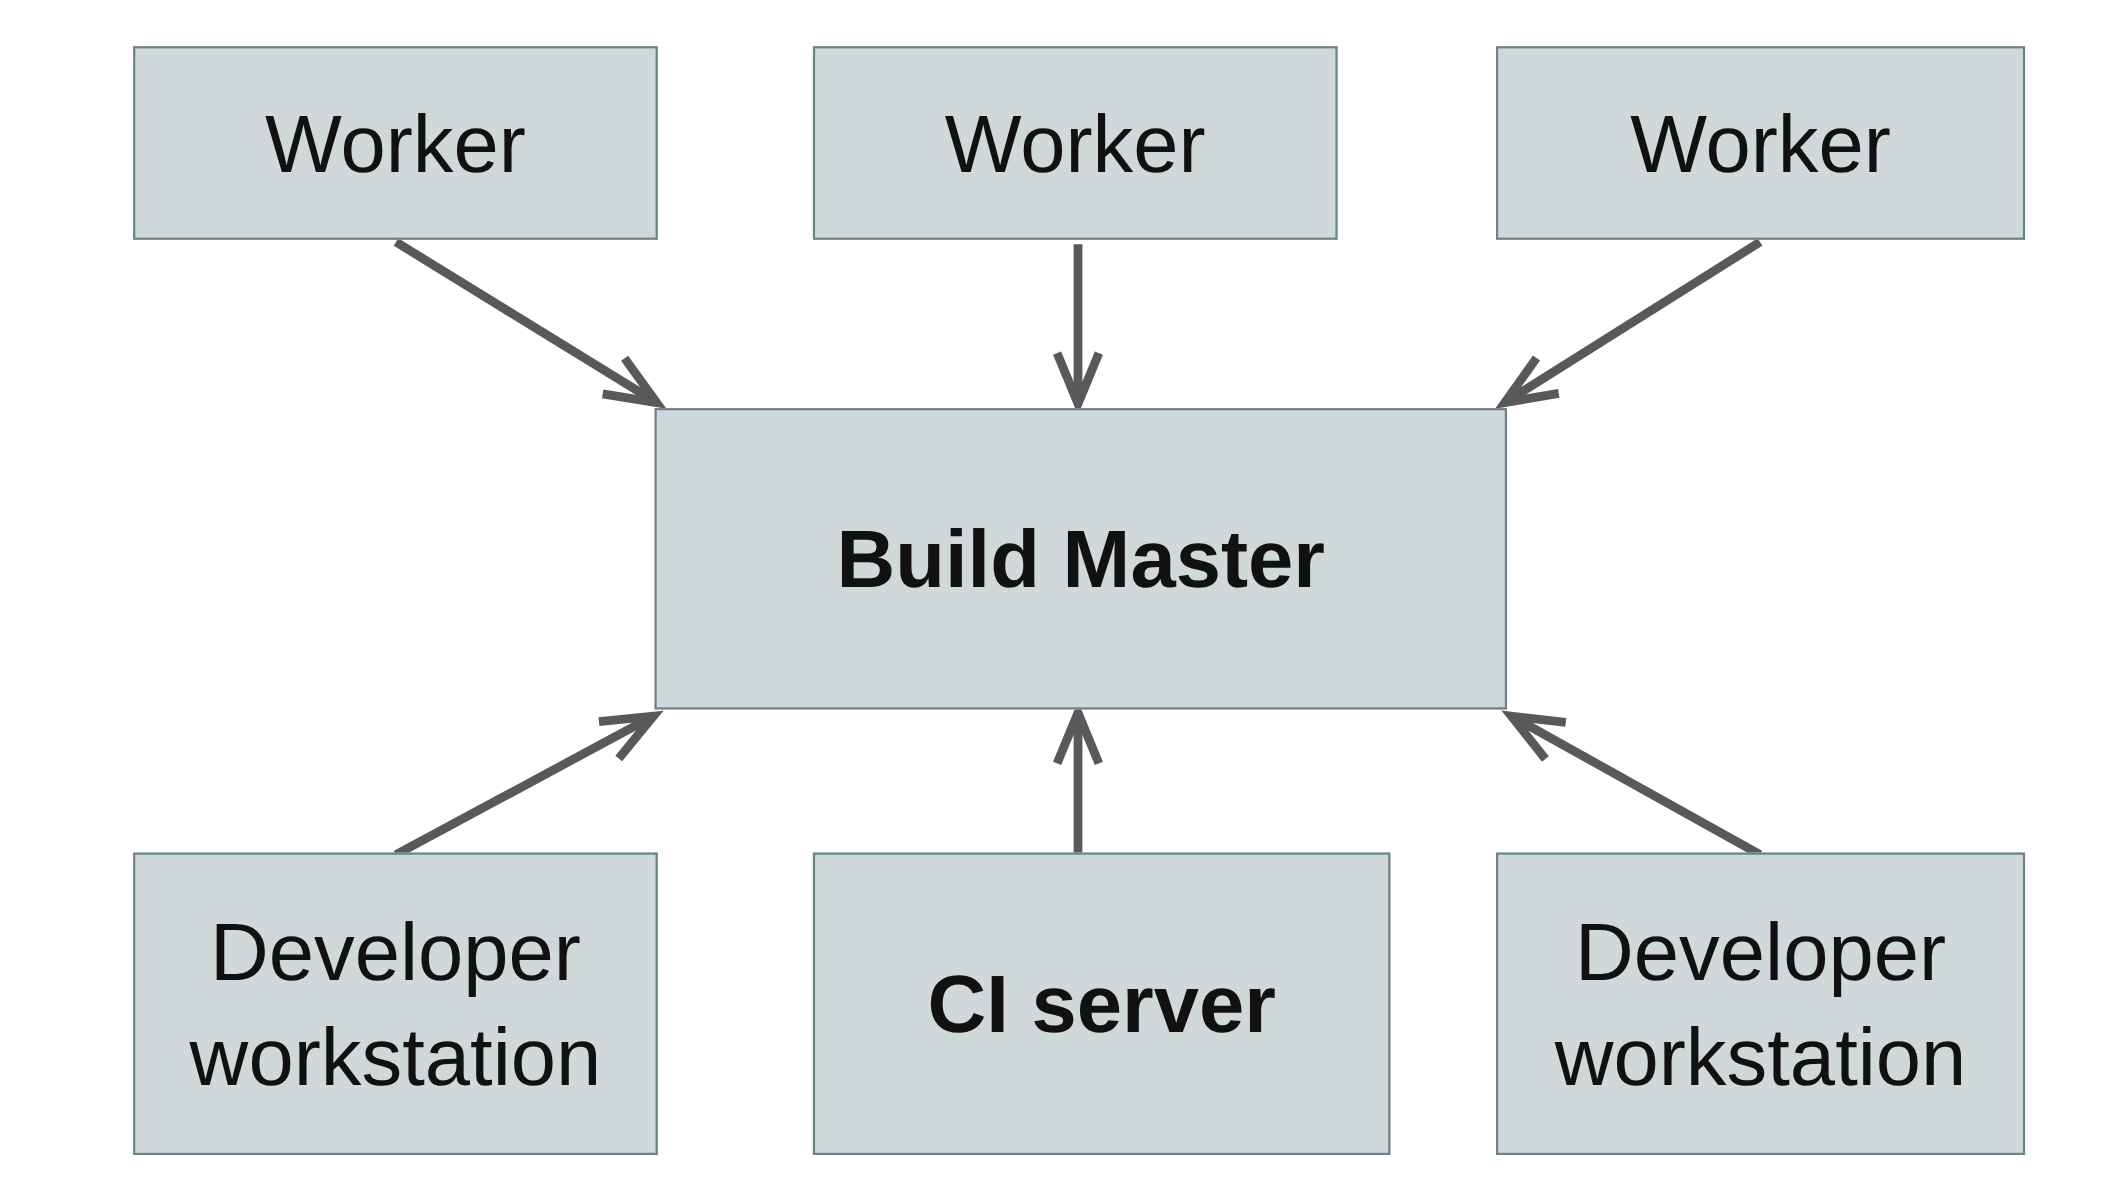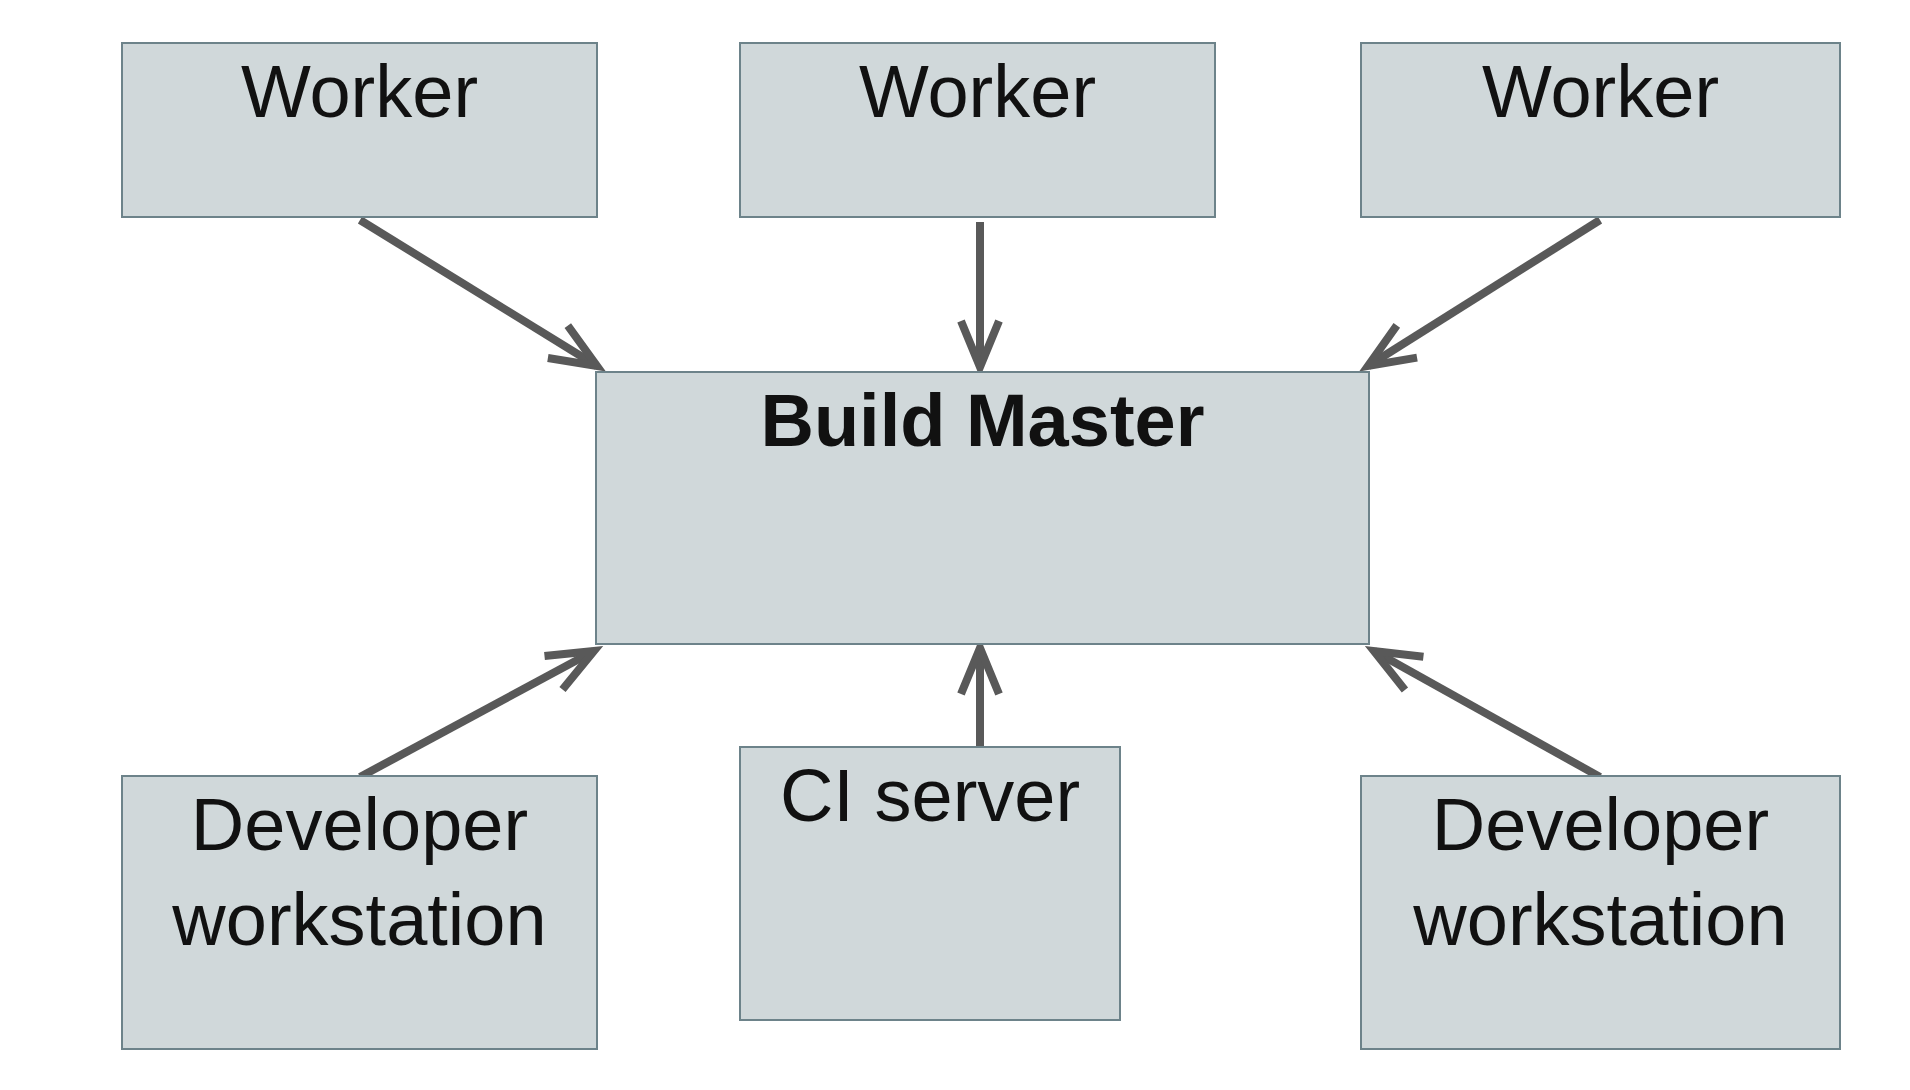--- a/index.html
+++ b/index.html
@@ -17,21 +17,21 @@
     background: var(--background);
     font-family: "Liberation Sans", "DejaVu Sans", sans-serif;
     overflow: hidden;
   }
   .node {
     position: absolute;
     box-sizing: border-box;
     background: var(--node-fill);
     border: 2px solid var(--node-border);
     display: flex;
-    align-items: flex-start;
+    align-items: center;
     justify-content: center;
     text-align: center;
     color: var(--text);
     font-size: 74px;
     line-height: 95px;
     letter-spacing: 0px;
   }
   .node .label { display: block; padding: 0 14px; }
   svg.arrows {
     position: absolute;
@@ -43,21 +43,21 @@
     stroke: var(--arrow);
     stroke-width: 8;
     fill: none;
   }
   
   #n-worker1      { left: 121px;  top: 42px;  width: 477px; height: 176px; }
   #n-worker2      { left: 739px;  top: 42px;  width: 477px; height: 176px; }
   #n-worker3      { left: 1360px; top: 42px;  width: 481px; height: 176px; }
   #n-buildmaster  { left: 595px;  top: 371px; width: 775px; height: 274px; font-weight: bold; }
   #n-devleft      { left: 121px;  top: 775px; width: 477px; height: 275px; }
-  #n-ciserver     { left: 739px;  top: 746px; width: 382px; height: 275px; }
+  #n-ciserver     { left: 739px;  top: 775px; width: 525px; height: 275px; font-weight: bold; }
   #n-devright     { left: 1360px; top: 775px; width: 481px; height: 275px; }
 </style>
 </head>
 <body>
 
 <div class="canvas">
 
   <svg class="arrows" viewBox="0 0 1910 1090" xmlns="http://www.w3.org/2000/svg">
     <defs>
       <marker id="arrowhead" markerUnits="userSpaceOnUse" orient="auto" markerWidth="120" markerHeight="120" viewBox="-60 -60 120 120" refX="0" refY="0">

